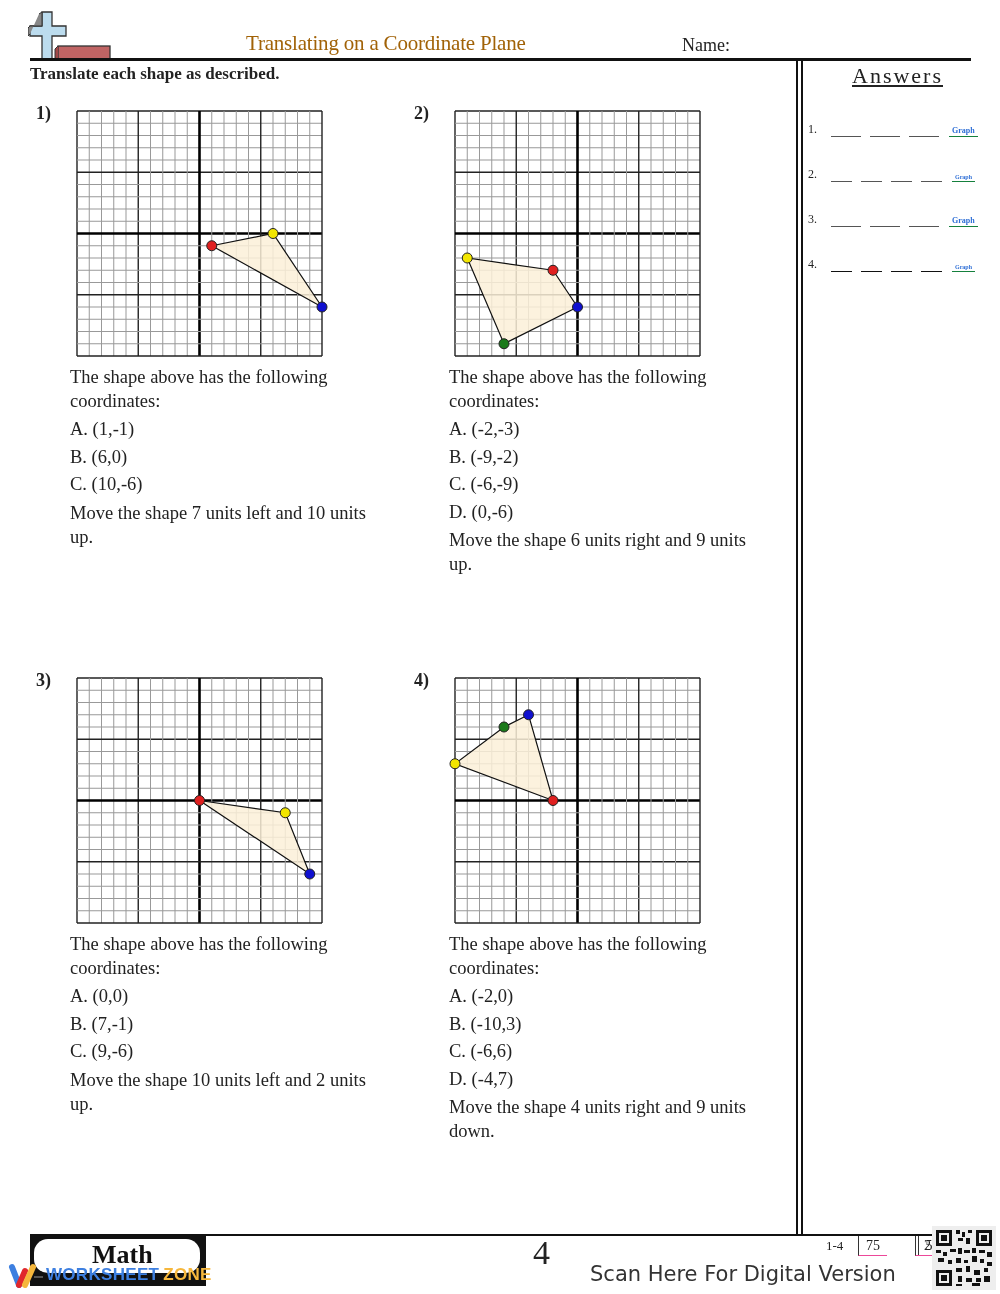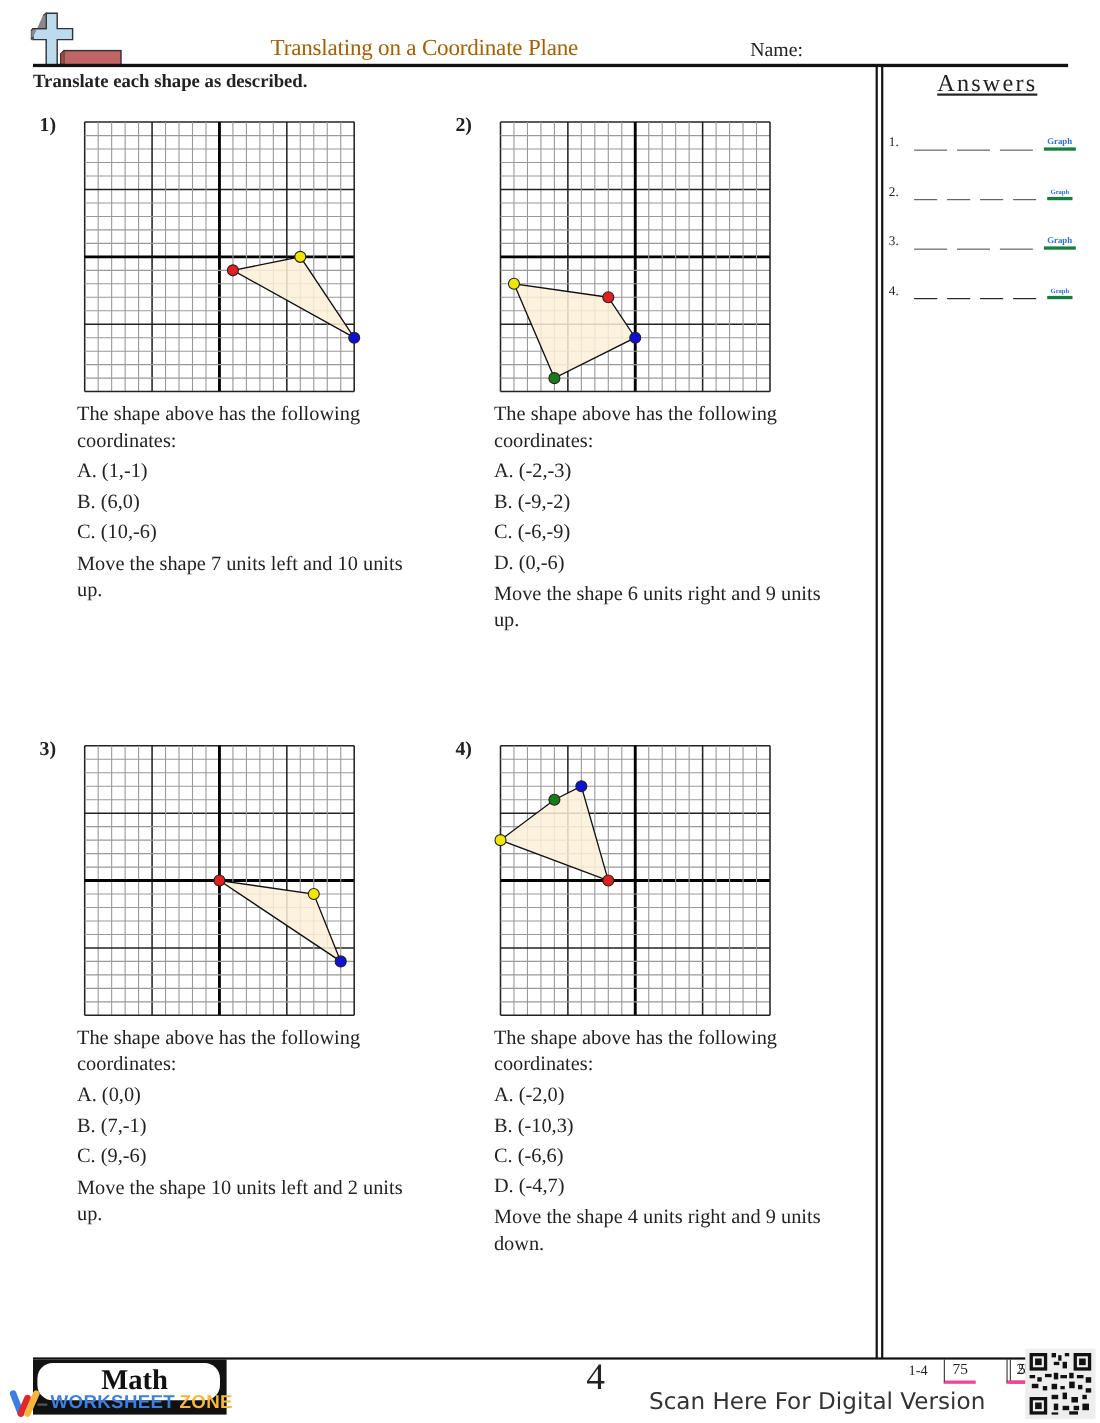--- a/index.html
+++ b/index.html
@@ -8,38 +8,38 @@
   .title { left: 246px; top: 31px; font-size: 21px; letter-spacing: -0.2px; color: #a16207; }
   .name-label { left: 682px; top: 35px; font-size: 18px; }
   .header-rule { left: 30px; top: 58px; width: 941px; height: 3px; background: #111; }
   .vrule-a { left: 796px; top: 60px; width: 2px; height: 1175px; background: #111; }
   .vrule-b { left: 801px; top: 60px; width: 2px; height: 1175px; background: #111; }
   .instructions { left: 30px; top: 64px; font-size: 17px; font-weight: bold; }
   .answers-title { left: 852px; top: 63px; font-size: 22px; font-weight: normal; letter-spacing: 2px; text-decoration: underline; }
   .ans-row { left: 808px; font-size: 12px; display: flex; align-items: flex-end; gap: 0; }
   .ans-num { width: 14px; }
   .blank { display: inline-block; border-bottom: 1px solid #555; margin-left: 9px; height: 10px; }
-  .graph-link { margin-left: 10px; font-size: 8px; color: #2f6fd6; border-bottom: 3px solid #15803d; padding: 0 3px 1px 3px; font-weight: bold; }
+  .graph-link { margin-left: 10px; font-size: 8px; color: #2f6fd6; border-bottom: 1px solid #15803d; padding: 0 3px 1px 3px; font-weight: bold; }
   .prob-num { font-size: 18px; font-weight: bold; }
   .prob-text { font-size: 18.5px; line-height: 27.5px; width: 330px; color: #222; }
   .prob-text div { white-space: normal; }
   .prob-text .line { line-height: 24px; }
   .grid svg { display: block; }
   .footer-rule { left: 30px; top: 1234px; width: 912px; height: 2px; background: #111; }
   .math-badge { left: 30px; top: 1236px; width: 176px; height: 50px; background: #111; }
   .math-pill { left: 34px; top: 1239px; width: 166px; height: 34px; background: #fff; border-radius: 14px; }
   .math-text { left: 92px; top: 1240px; font-size: 26px; font-weight: bold; color: #111; }
   .wz-logo { left: 8px; top: 1263px; font-family: "Liberation Sans", "DejaVu Sans", sans-serif; font-weight: bold; font-size: 17px; display: flex; align-items: center; }
   .wz-w { width: 36px; height: 24px; position: relative; margin-right: 2px; }
   .wz-worksheet { color: #3d7fe0; letter-spacing: 0.3px; }
   .wz-zone { color: #f6b73c; letter-spacing: 0.3px; }
   .page-num { left: 533px; top: 1234px; font-size: 34px; }
   .scan-text { left: 590px; top: 1262px; font-family: "DejaVu Sans", "Liberation Sans", sans-serif; font-size: 21px; color: #333; }
   .score-label { left: 826px; top: 1238px; font-size: 13px; }
-  .score-box { top: 1236px; height: 19px; border-left: 1px solid #333; border-bottom: 3px solid #ec4899; font-size: 14px; text-align: center; line-height: 19px; }
+  .score-box { top: 1236px; height: 19px; border-left: 1px solid #333; border-bottom: 1px solid #ec4899; font-size: 14px; text-align: center; line-height: 19px; }
   .qr { left: 932px; top: 1226px; width: 64px; height: 64px; background: #eeeeee; }
 </style>
 </head>
 <body>
 
 <div class="abs" style="left:28px; top:8px; width:84px; height:52px;">
   <svg width="84" height="52">
     <path d="M14 4 h10 v14 h14 v10 h-14 v24 h-10 v-24 h-12 v-10 h12 z" fill="#bcdcee" stroke="#333" stroke-width="1.3"></path>
     <path d="M11 6 l3 -2 v14 h-12 l-2 2 v8 l2 -2" fill="#888" stroke="#333" stroke-width="1"></path>
     <rect x="30" y="38" width="52" height="13" fill="#c06464" stroke="#333" stroke-width="1.3"></rect>

